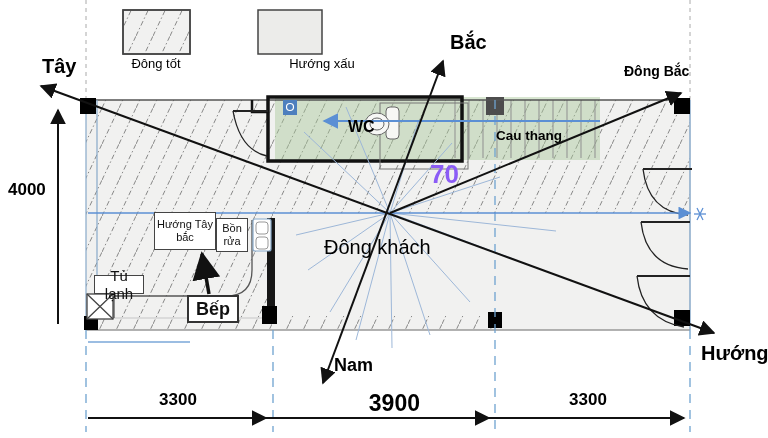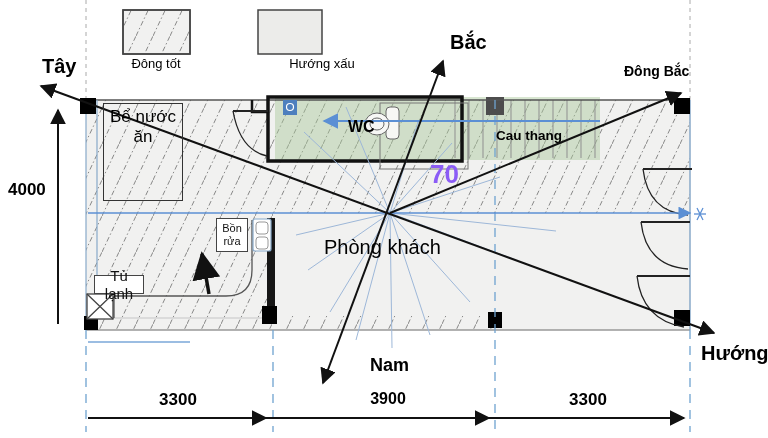--- a/index.html
+++ b/index.html
@@ -183,32 +183,31 @@
   </g>
 </svg>
 
 <div class="lbl c" style="left:120px;top:57px;width:72px;font-size:13px;">Đông tốt</div>
 <div class="lbl c" style="left:250px;top:57px;width:80px;font-size:13px;margin-left:32px;">Hướng xấu</div>
 
 <div class="lbl bold" style="left:42px;top:55px;font-size:20px;text-align:center;">Tây</div>
 <div class="lbl bold" style="left:450px;top:31px;font-size:20px;">Bắc</div>
 <div class="lbl bold" style="left:624px;top:63px;font-size:14px;">Đông Bắc</div>
 <div class="lbl bold" style="left:701px;top:342px;font-size:20px;">Hướng</div>
-<div class="lbl bold" style="left:334px;top:355px;font-size:18px;margin-left:36px;">Nam</div>
+<div class="lbl bold" style="left:334px;top:355px;font-size:18px;">Nam</div>
 
 <div class="lbl bold" style="left:8px;top:180px;font-size:17px;">4000</div>
 <div class="lbl bold c" style="left:146px;top:390px;width:64px;font-size:17px;">3300</div>
-<div class="lbl bold c" style="left:356px;top:390px;width:64px;font-size:16px;">3900</div>
+<div class="lbl bold c" style="left:356px;top:390px;width:64px;font-size:23px;text-align:right;">3900</div>
 <div class="lbl bold c" style="left:556px;top:390px;width:64px;font-size:17px;">3300</div>
 <div class="lbl blue" style="left:430px;top:160px;font-size:26px;font-weight:600;">70</div>
 
 <div class="lbl bold" style="left:348px;top:118px;font-size:16px;">WC</div>
 <div class="lbl bold" style="left:496px;top:128px;font-size:13.5px;">Cau thang</div>
-<div class="lbl" style="left:324px;top:236px;font-size:20px;">Phòng khách</div>
-
-<div style="position:absolute;left:103px;top:103px;width:78px;height:96px;border:1px solid #333;">
-  <div class="lbl c" style="left:0;top:3px;width:78px;font-size:17px;">Bể nước ăn</div>
+<div class="lbl" style="left:324px;top:236px;font-size:20px;">Đông khách</div>
+
+
+<div class="boxlbl" style="left:94px;top:275px;width:48px;height:17px;font-size:15px;">Tủ lạnh</div>
+<div class="boxlbl" style="left:154px;top:212px;width:60px;height:36px;font-size:11px;">Hướng Tây bắc</div>
+<div class="boxlbl" style="left:216px;top:218px;width:30px;height:32px;font-size:11px;">Bồn rửa</div>
+<div class="boxlbl bold" style="left:187px;top:295px;width:48px;height:24px;font-size:18px;border-width:2px;border-color:#333;">Bếp</div>
+
 </div>
 
-<div class="boxlbl" style="left:94px;top:275px;width:48px;height:17px;font-size:15px;">Tủ lạnh</div>
-<div class="boxlbl" style="left:216px;top:218px;width:30px;height:32px;font-size:11px;">Bồn rửa</div>
-
-</div>
-
 </body></html>

